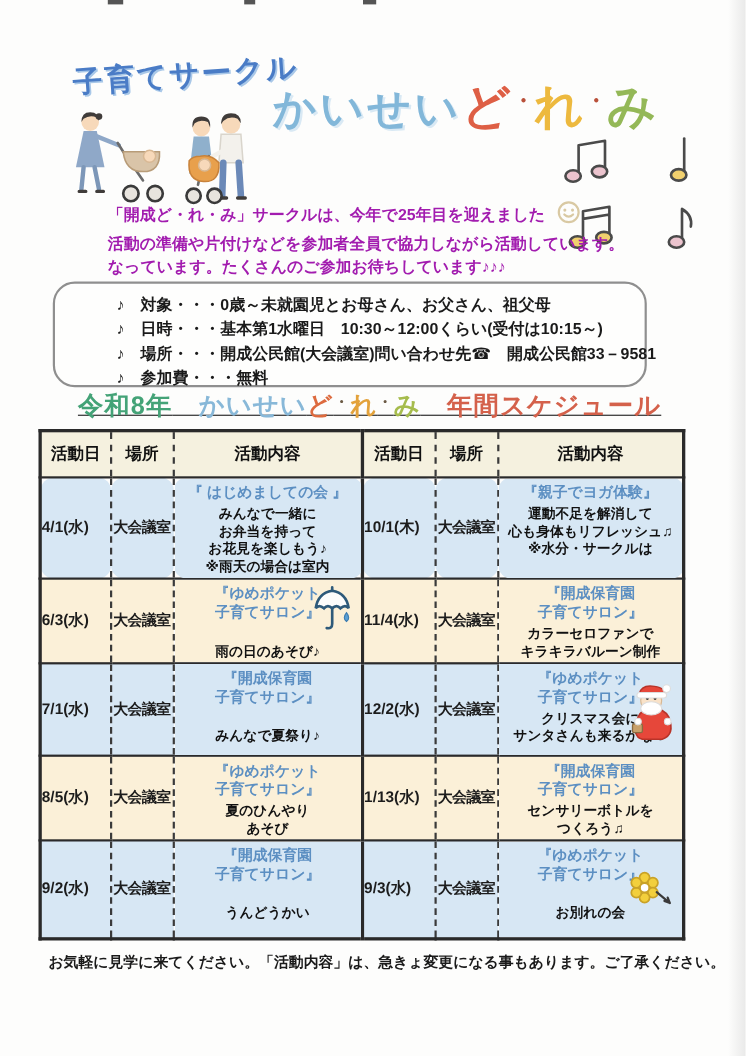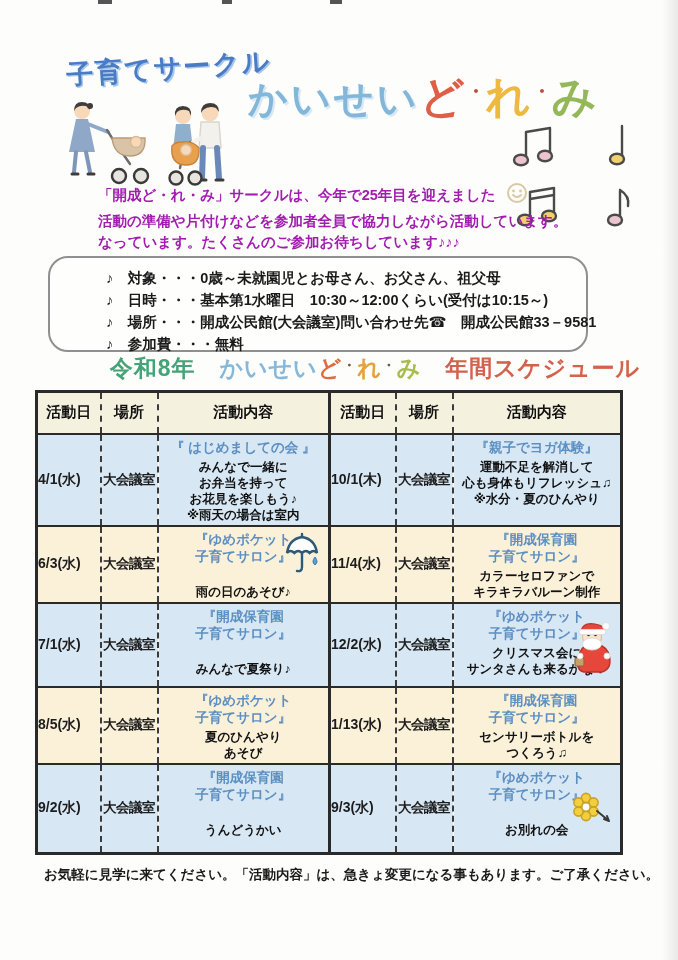--- a/index.html
+++ b/index.html
@@ -34,21 +34,21 @@
     font-size:14.5px;font-weight:bold;line-height:21.5px;color:#a21caf;}
   .intro .line{white-space:nowrap;}
 
   
   .info-box{position:absolute;left:48px;top:256px;width:540px;height:96px;
     border:2px solid #8f8f8f;border-radius:20px;box-sizing:border-box;
     padding:9px 10px 0 56px;background:#fefefd;}
   .info-box .item{font-size:14.5px;font-weight:bold;line-height:22px;white-space:nowrap;color:#1a1a1a;}
 
   
-  .schedule-title{position:absolute;left:0;top:353px;width:640px;text-align:right;white-space:nowrap;}
+  .schedule-title{position:absolute;left:16px;top:353px;width:640px;text-align:center;white-space:nowrap;text-decoration:underline;}
   .schedule-title span{font-weight:900;font-size:23px;letter-spacing:1px;}
   .schedule-title .seg-dot{font-size:14px;vertical-align:6px;}
 
   
   #schedule{position:absolute;left:35px;top:390px;width:585px;
     border-collapse:collapse;table-layout:fixed;
     border:3px solid #2a2a2a;}
   #schedule th,#schedule td{
     border-top:2px solid #2a2a2a;box-sizing:border-box;
     font-weight:bold;padding:0;vertical-align:middle;}
@@ -60,21 +60,21 @@
   .cell-date{font-size:14px;text-align:left;margin-top:40px;}
   .cell-place{font-size:13.5px;text-align:center;letter-spacing:-0.5px;margin-left:35px;}
   .cell-content{position:relative;text-align:center;padding:4px 2px 2px 2px !important;vertical-align:top !important;}
   .cell-title{color:#5c8fc2;font-size:13.5px;line-height:17px;white-space:pre-line;margin-bottom:3px;}
   .cell-body{font-size:12.5px;line-height:16px;color:#111;}
   .cell-icon{position:absolute;}
   .icon-umbrella{right:5px;top:4px;}
   .icon-santa{right:2px;top:16px;}
   .icon-flower{right:5px;top:26px;}
   
-  #schedule tbody tr:nth-child(1) td{height:86px;}
+  #schedule tbody tr:nth-child(1) td{height:86px;border-radius:12px;}
   #schedule tbody tr:nth-child(2) td{height:75px;}
   #schedule tbody tr:nth-child(3) td{height:84px;}
   #schedule tbody tr:nth-child(4) td{height:76px;}
   #schedule tbody tr:nth-child(5) td{height:90px;}
 
   .footer-note{position:absolute;left:44px;top:866px;font-size:13.5px;font-weight:bold;white-space:nowrap;color:#1a1a1a;}
 </style>
 </head>
 <body>
 
@@ -191,21 +191,21 @@
             <div class="cell-body">お弁当を持って</div>
             <div class="cell-body">お花見を楽しもう♪</div>
             <div class="cell-body">※雨天の場合は室内</div>
           </td>
           <td class="cell-date c4">10/1(木)</td>
           <td class="cell-place c5">大会議室</td>
           <td class="cell-content c6">
             <div class="cell-title">『親子でヨガ体験』</div>
             <div class="cell-body">運動不足を解消して</div>
             <div class="cell-body">心も身体もリフレッシュ♫</div>
-            <div class="cell-body">※水分・夏のひんやり</div>
+            <div class="cell-body">※水分・サークルは</div>
           </td>
         </tr>
         <tr class="row-cream">
           <td class="cell-date c1">6/3(水)</td>
           <td class="cell-place c2">大会議室</td>
           <td class="cell-content c3">
             <div class="cell-title">『ゆめポケット
 子育てサロン』</div>
             <div class="cell-body">&nbsp;</div>
             <div class="cell-body">雨の日のあそび♪</div>

